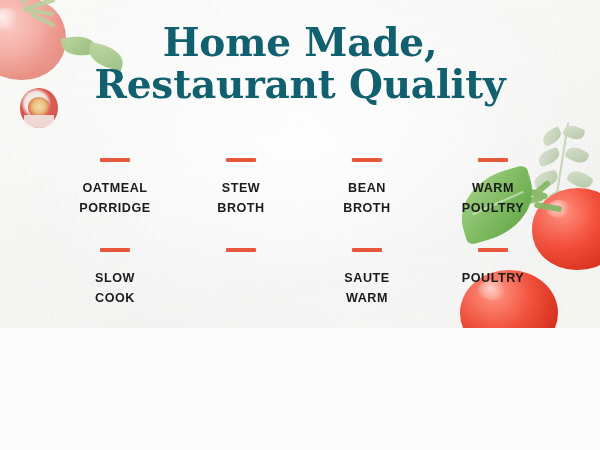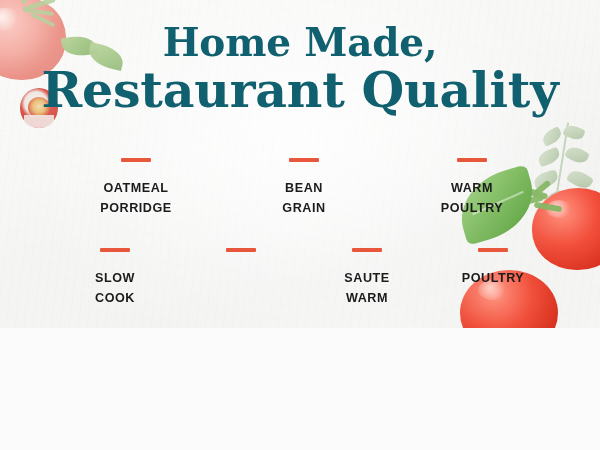--- a/index.html
+++ b/index.html
@@ -33,21 +33,21 @@
     position:absolute;left:0;right:0;top:22px;text-align:center;
   }
   .title-line{
     font-family:"DejaVu Serif","Liberation Serif",serif;
     font-weight:700;
     color:#10606f;
     letter-spacing:-0.2px;
     line-height:1.07;
     font-size:39px;
   }
-  .title-line.l2{font-size:49px;}
+  .title-line.l2{font-size:39px;}
 
   
   .grid{
     position:absolute;left:52px;top:150px;width:504px;
   }
   .row{
     display:flex;
     width:100%;
   }
   .row.r1{height:90px;}
@@ -237,22 +237,27 @@
 
 
     <div class="row r2">
       <div class="cell">
         <div class="dash"></div>
         <div class="label">OATMEAL
 PORRIDGE</div>
       </div>
       <div class="cell">
         <div class="dash"></div>
+        <div class="label">STEW
+BROTH</div>
+      </div>
+      <div class="cell">
+        <div class="dash"></div>
         <div class="label">BEAN
-GRAIN</div>
+BROTH</div>
       </div>
       <div class="cell">
         <div class="dash"></div>
         <div class="label">WARM
 POULTRY</div>
       </div>
     </div>
 
     <div class="row r3">
       <div class="cell">

